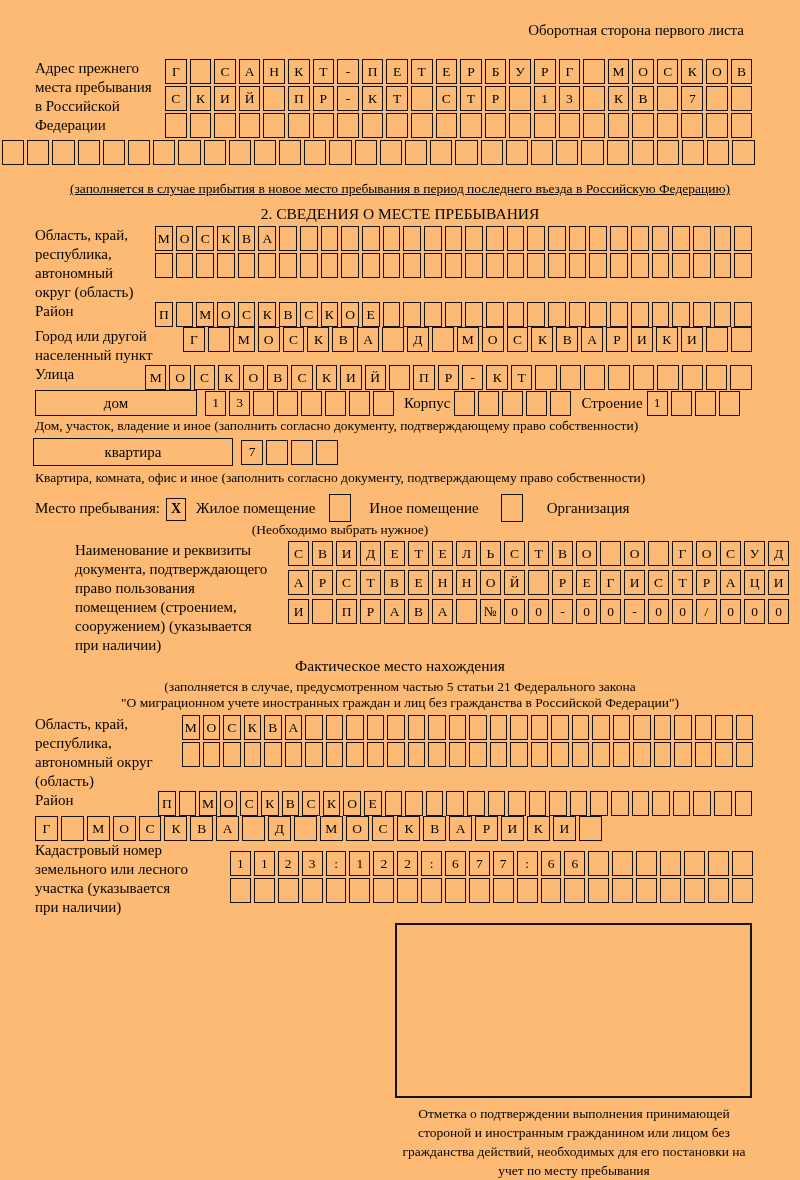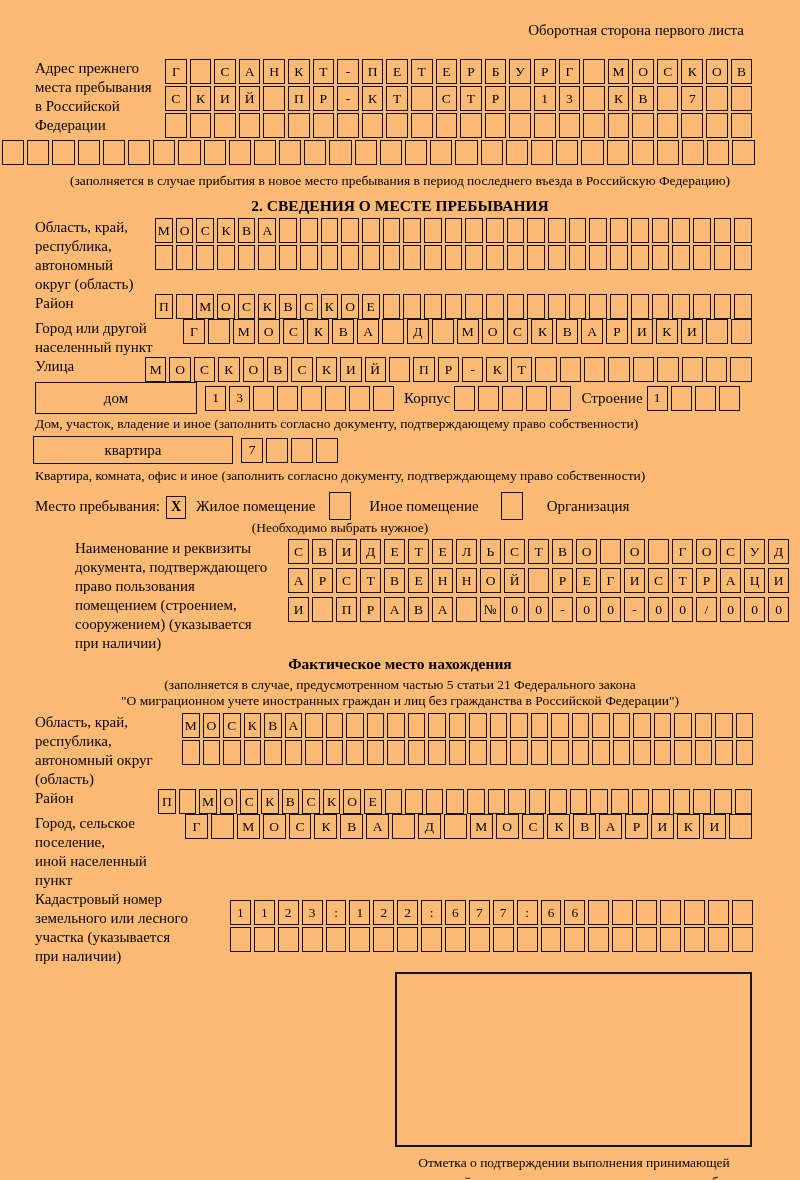--- a/index.html
+++ b/index.html
@@ -21,24 +21,24 @@
   .cell {
     flex:0 0 auto;
     width:var(--cw,21px); height:25px;
     border:1.6px solid #141414;
     display:flex; align-items:center; justify-content:center;
     font-size:13.5px; font-family:"Liberation Serif", serif;
   }
 
   .caption { font-size:13.5px; line-height:16px; }
   .caption.center { text-align:center; }
-  .sec-title { text-align:center; font-weight:bold; font-size:15.5px; line-height:18px; }
+  .sec-title { text-align:center; font-weight:normal; font-size:15.5px; line-height:18px; }
 
   .widebox {
-    border:1.6px solid #141414; height:32px;
+    border:1.6px solid #141414; height:26px;
     display:flex; align-items:center; justify-content:center;
     font-size:15px; flex:0 0 auto;
   }
   .inline-lbl { font-size:15px; line-height:26px; flex:0 0 auto; }
 
   .chk {
     border:1.6px solid #141414; flex:0 0 auto;
     display:flex; align-items:center; justify-content:center;
     font-size:14px; font-weight:bold;
   }
@@ -166,21 +166,21 @@
       <span class="cell"></span>
       <span class="cell"></span>
       <span class="cell"></span>
       <span class="cell"></span>
       <span class="cell"></span>
       <span class="cell"></span>
       <span class="cell"></span>
       <span class="cell"></span>
       <span class="cell"></span>
     </div>
-  <div class="caption center" style="margin-top:8px;">(заполняется в случае прибытия в новое место пребывания в период последнего въезда в Российскую Федерацию)</div>
+  <div class="caption center" style="margin-top:16px;text-decoration:underline;">(заполняется в случае прибытия в новое место пребывания в период последнего въезда в Российскую Федерацию)</div>
 
   <div class="sec-title" style="margin-top:8px;">2. СВЕДЕНИЯ О МЕСТЕ ПРЕБЫВАНИЯ</div>
 
   <div class="block" style="margin:3px 0 0 35px;">
     <div class="flabel" style="width:120px;">Область, край,
 республика,
 автономный
 округ (область)</div>
     <div class="cellrows">
       <div class="cells" style="--cw:17.7px;">
@@ -578,22 +578,20 @@
         <span class="cell"></span>
         <span class="cell"></span>
         <span class="cell"></span>
         <span class="cell"></span>
         <span class="cell"></span>
         <span class="cell"></span>
       </div>
   </div>
 
   <div class="block" style="margin-left:35px;">
-    <div class="flabel" style="width:150px;">Город, сельское поселение,
-иной населенный пункт</div>
     <div class="cells" style="--cw:22.9px;">
         <span class="cell">Г</span>
         <span class="cell"></span>
         <span class="cell">М</span>
         <span class="cell">О</span>
         <span class="cell">С</span>
         <span class="cell">К</span>
         <span class="cell">В</span>
         <span class="cell">А</span>
         <span class="cell"></span>

